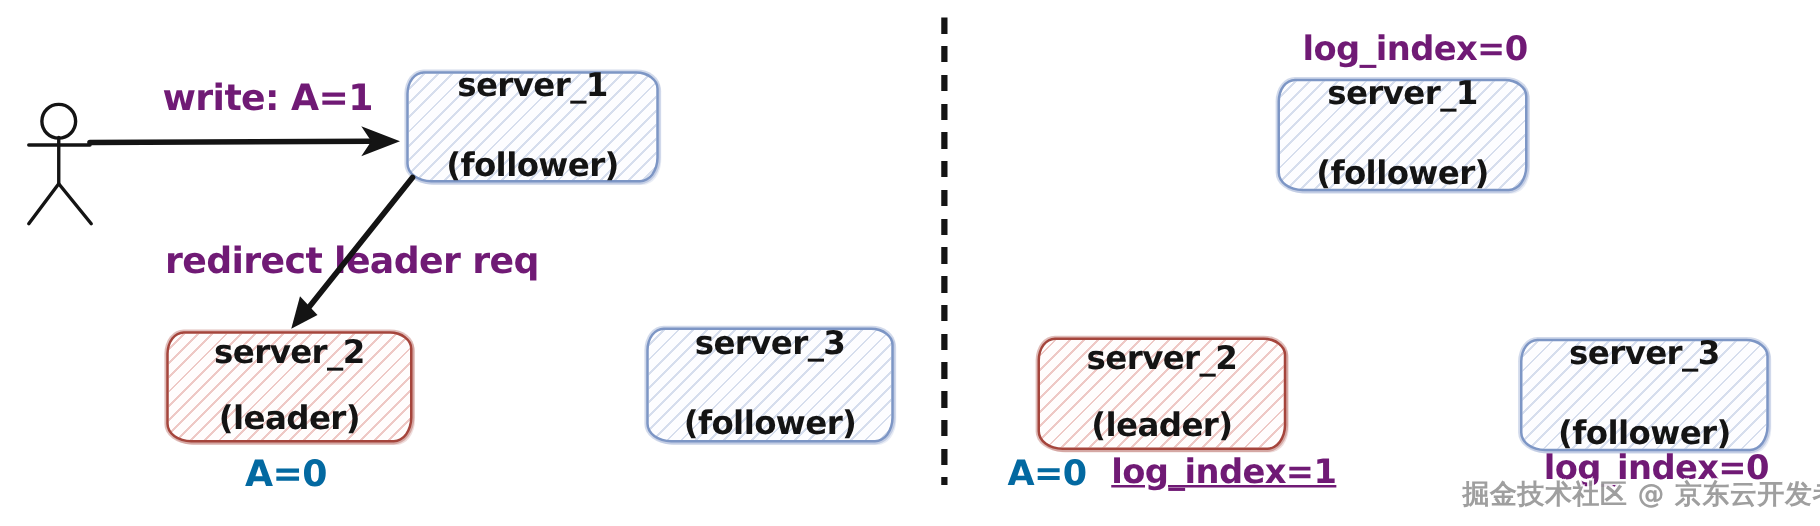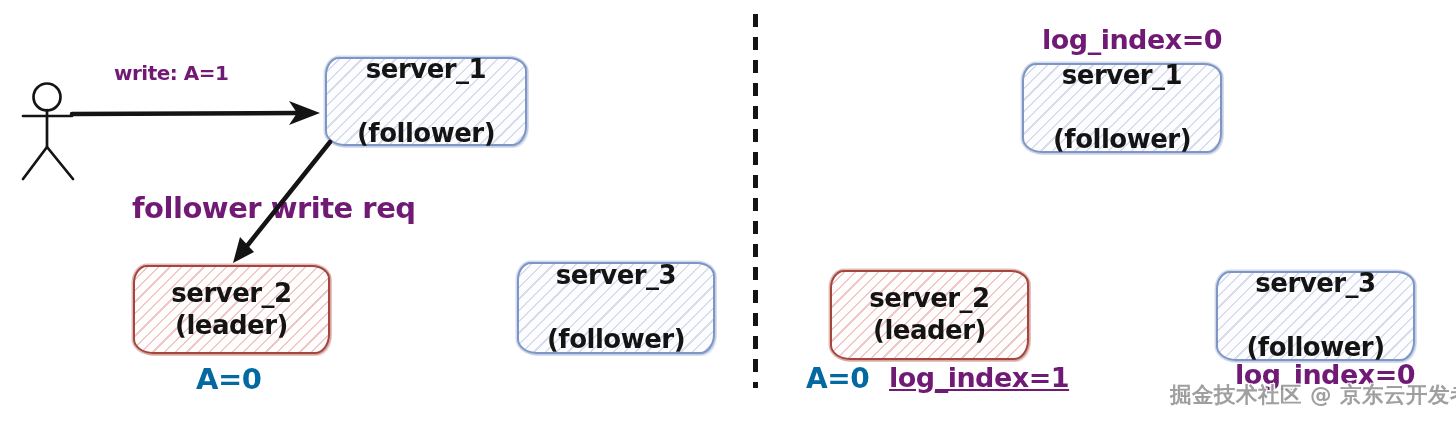--- a/index.html
+++ b/index.html
@@ -21,20 +21,21 @@
       repeating-linear-gradient(135deg, rgba(125,150,197,.30) 0 1.6px, rgba(255,255,255,0) 1.6px 8px),
       #fdfdff;
     gap: 32px;
   }
   .server-box.red{
     border:2.5px solid #a5453c;
     box-shadow:0 0 0 1.5px rgba(165,69,60,.35), 2px 2px 0 0 rgba(165,69,60,.18);
     background:
       repeating-linear-gradient(135deg, rgba(200,80,70,.30) 0 1.6px, rgba(255,255,255,0) 1.6px 8px),
       #fffdfd;
+    justify-content: space-between;
   }
   
   .lbl{position:absolute;font-weight:700;white-space:nowrap;letter-spacing:-0.5px;}
   .lbl.red{color:#701a75;}
   .lbl.black{color:#0369a1;}
   
   .divider{
     position:absolute;left:753px;top:14px;width:4.5px;height:374px;
     background:repeating-linear-gradient(180deg,#141414 0 13px,transparent 13px 23px);
   }
@@ -55,33 +56,33 @@
 
 <div id="stage">
 
   <svg style="left:16px;top:80px" width="66" height="104" viewBox="0 0 66 104">
     <circle class="stroke" cx="31" cy="17" r="13.5" stroke-width="2.7"></circle>
     <path class="stroke" d="M31 30 L31 67" stroke-width="2.7"></path>
     <path class="stroke" d="M7 36 L56 36" stroke-width="2.7"></path>
     <path class="stroke" d="M31 67 L7 99 M31 67 L57 99" stroke-width="2.7"></path>
   </svg>
 
-  <div class="lbl red" style="left:114px;top:61px;font-size:20px;">write: A=1</div>
+  <div class="lbl red" style="left:130px;top:61px;font-size:29px;">write: A=1</div>
 
   <svg style="left:58px;top:98px" width="270" height="32" viewBox="0 0 270 32">
     <path class="stroke" d="M14 16 L238 15" stroke-width="4.5"></path>
     <path class="fillhead" d="M262 15 L231 3 L239 15 L231 27 Z"></path>
   </svg>
 
   <div class="server-box blue" style="left:325px;top:57px;width:198px;height:85px;">
     <div class="srv-name">server_1</div>
     <div class="srv-role">(follower)</div>
   </div>
 
-  <div class="lbl red" style="left:132px;top:191px;font-size:29px;">follower write req</div>
+  <div class="lbl red" style="left:132px;top:191px;font-size:29px;">redirect leader req</div>
 
   <svg style="left:220px;top:135px" width="125" height="140" viewBox="0 0 125 140">
     <path class="stroke" d="M110 7 L27 111" stroke-width="4.5"></path>
     <path class="fillhead" d="M13 128 L20 102 L34 117 Z"></path>
   </svg>
 
   <div class="server-box red" style="left:133px;top:265px;width:193px;height:85px;">
     <div class="srv-name">server_2</div>
     <div class="srv-role">(leader)</div>
   </div>

